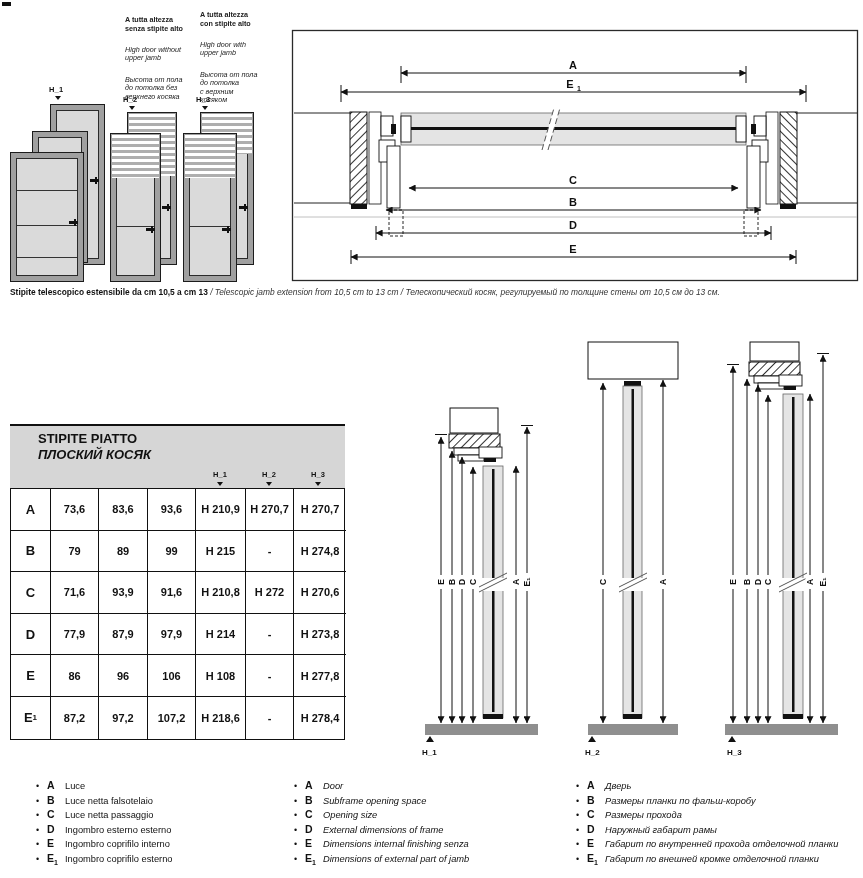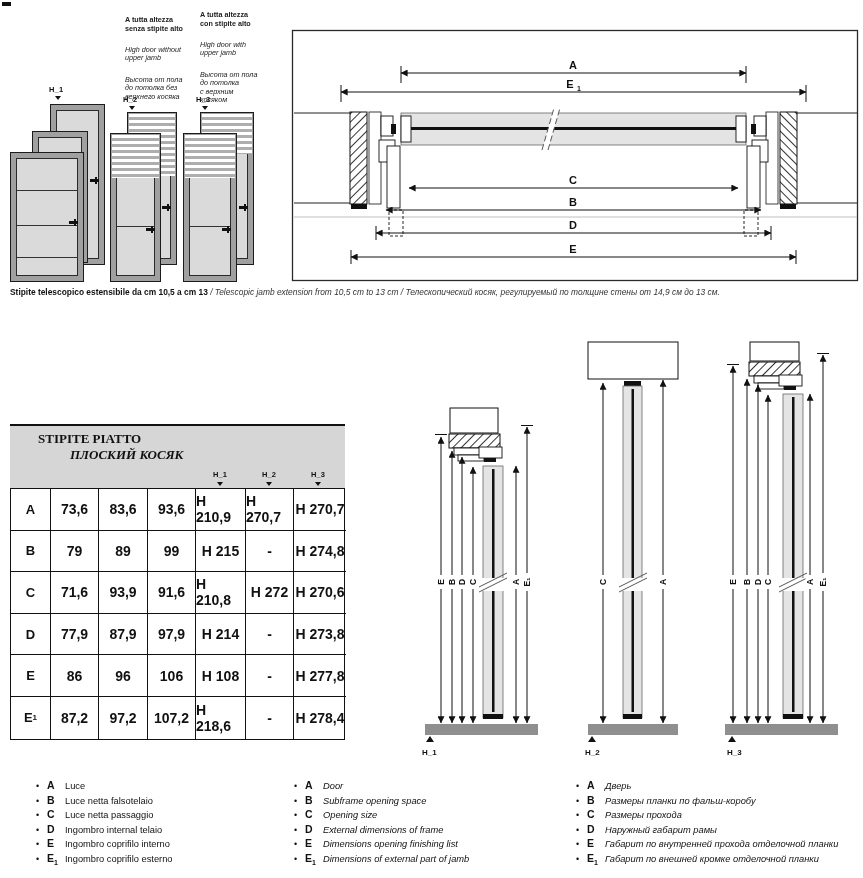--- a/index.html
+++ b/index.html
@@ -29,27 +29,27 @@
 
   
   .caption{position:absolute;left:10px;top:287px;width:848px;font-size:8.4px;white-space:nowrap;}
   .cap-bold{font-weight:bold;}
   .cap-it{font-style:italic;color:#333;}
 
   
   .tbl{position:absolute;left:10px;top:424px;width:335px;}
   .tbl-topbar{height:2px;background:#111;}
   .tbl-head{position:relative;height:62px;background:#d6d6d6;}
-  .tbl-title{padding:5px 0 0 28px;font-family:Liberation Serif, serif;}
+  .tbl-title{padding:5px 0 0 28px;}
   .t-it{font-size:13px;font-weight:bold;line-height:16px;}
   .t-en{font-size:13px;font-weight:bold;font-style:italic;line-height:16px;}
-  .t-ru{font-size:13px;font-weight:bold;font-style:italic;line-height:16px;margin-left:32px;}
+  .t-ru{font-size:13px;font-weight:bold;font-style:italic;line-height:16px;}
   .tbl-colhead{position:absolute;top:44px;width:48px;text-align:center;font-size:7.5px;font-weight:bold;line-height:9px;}
   .tbl-grid{display:grid;grid-template-columns:40px 48px 49px 48px 50px 48px 52px;grid-auto-rows:41.6px;border:1.3px solid #111;box-sizing:border-box;}
-  .cell{display:flex;align-items:center;justify-content:center;font-size:14px;font-weight:bold;
+  .cell{display:flex;align-items:center;justify-content:center;font-size:11px;font-weight:bold;
         border-right:1.3px solid #111;border-bottom:1.3px solid #111;}
   .cell:nth-child(7n){border-right:none;}
   .cell:nth-last-child(-n+7){border-bottom:none;}
   .cell.rowlabel{font-size:13px;}
   .cell.rowlabel sub{font-size:8px;}
 
   
   .legend{position:absolute;font-size:9.3px;}
   .legend-item{display:flex;align-items:baseline;height:14.6px;}
   .legend-bullet{width:11px;font-size:9px;}
@@ -194,21 +194,21 @@
     <text x="279" y="60">E</text>
     <text x="286" y="63" font-size="7" text-anchor="start">1</text>
     <text x="282" y="156">C</text>
     <text x="282" y="178">B</text>
     <text x="282" y="201">D</text>
     <text x="282" y="225">E</text>
   </g>
 </svg>
 
 <div class="caption">
-  <span class="cap-bold">Stipite telescopico estensibile da cm 10,5 a cm 13</span><span class="cap-it"> / </span><span class="cap-it">Telescopic jamb extension from 10,5 cm to 13 cm</span><span class="cap-it"> / </span><span class="cap-it">Телескопический косяк, регулируемый по толщине стены от 14,9 см до 13 см.</span>
+  <span class="cap-bold">Stipite telescopico estensibile da cm 10,5 a cm 13</span><span class="cap-it"> / </span><span class="cap-it">Telescopic jamb extension from 10,5 cm to 13 cm</span><span class="cap-it"> / </span><span class="cap-it">Телескопический косяк, регулируемый по толщине стены от 10,5 см до 13 см.</span>
 </div>
 
 <svg class="abs" style="left:400px;top:330px;" width="463" height="430" viewBox="0 0 463 430">
   <defs>
     <pattern id="hatch2" width="6" height="6" patternUnits="userSpaceOnUse" patternTransform="rotate(45)">
       <rect width="6" height="6" fill="#fff"></rect>
       <line x1="0" y1="0" x2="0" y2="6" stroke="#333" stroke-width="2"></line>
     </pattern>
     <marker id="arr2" viewBox="0 0 10 10" refX="9.5" refY="5" markerWidth="9" markerHeight="7" orient="auto-start-reverse" markerUnits="userSpaceOnUse">
       <path d="M0,0 L10,5 L0,10 z" fill="#111"></path>
@@ -426,21 +426,21 @@
       <span class="legend-text">Luce netta falsotelaio</span>
     </div>
   <div class="legend-item">
       <span class="legend-bullet">•</span>
       <span class="legend-key"><span>C</span><sub></sub></span>
       <span class="legend-text">Luce netta passaggio</span>
     </div>
   <div class="legend-item">
       <span class="legend-bullet">•</span>
       <span class="legend-key"><span>D</span><sub></sub></span>
-      <span class="legend-text">Ingombro internal telaio</span>
+      <span class="legend-text">Ingombro esterno esterno</span>
     </div>
   <div class="legend-item">
       <span class="legend-bullet">•</span>
       <span class="legend-key"><span>E</span><sub></sub></span>
       <span class="legend-text">Ingombro coprifilo interno</span>
     </div>
   <div class="legend-item">
       <span class="legend-bullet">•</span>
       <span class="legend-key"><span>E</span><sub>1</sub></span>
       <span class="legend-text">Ingombro coprifilo esterno</span>
@@ -464,21 +464,21 @@
       <span class="legend-text">Opening size</span>
     </div>
   <div class="legend-item">
       <span class="legend-bullet">•</span>
       <span class="legend-key"><span>D</span><sub></sub></span>
       <span class="legend-text">External dimensions of frame</span>
     </div>
   <div class="legend-item">
       <span class="legend-bullet">•</span>
       <span class="legend-key"><span>E</span><sub></sub></span>
-      <span class="legend-text">Dimensions opening finishing list</span>
+      <span class="legend-text">Dimensions internal finishing senza</span>
     </div>
   <div class="legend-item">
       <span class="legend-bullet">•</span>
       <span class="legend-key"><span>E</span><sub>1</sub></span>
       <span class="legend-text">Dimensions of external part of jamb</span>
     </div>
 </div>
 
 <div class="legend l-ru" style="left:576px;top:779px;width:285px;">
   <div class="legend-item">

